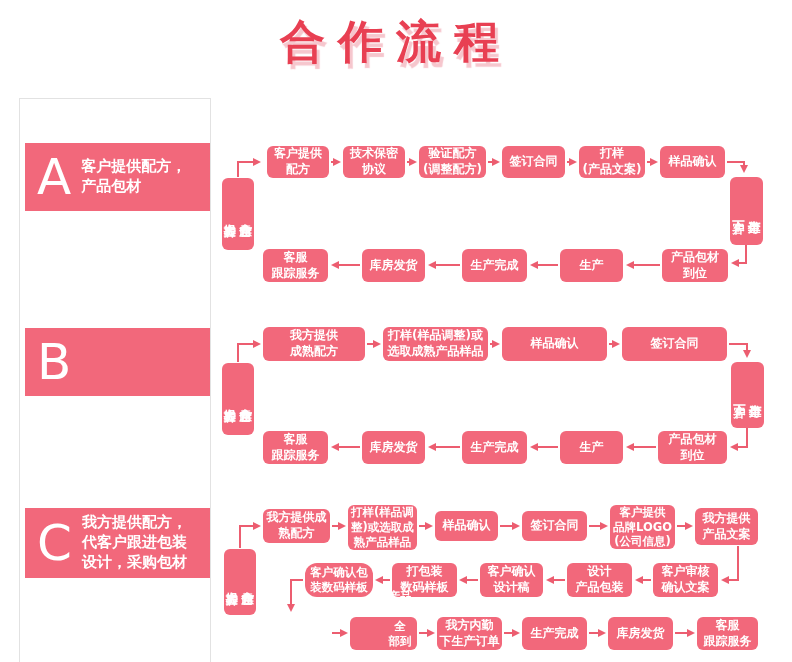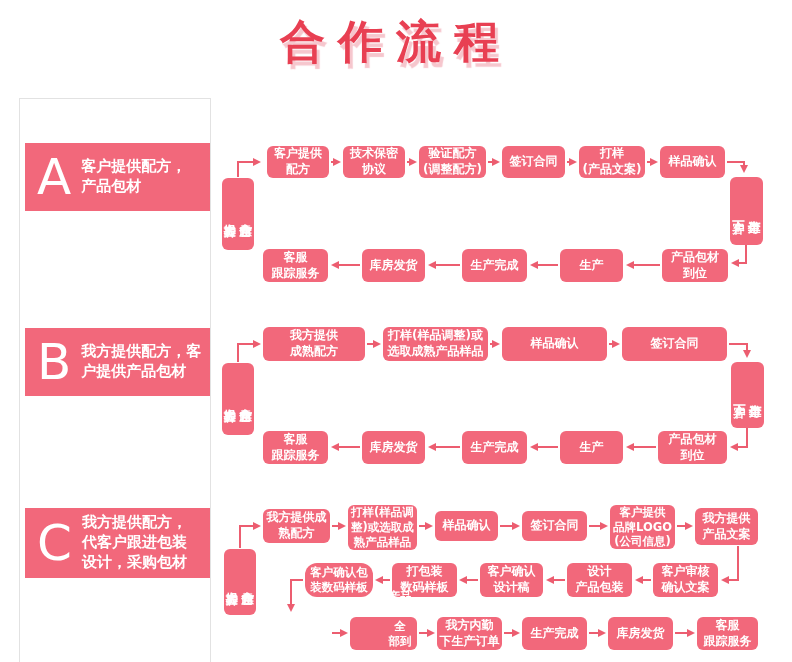--- a/index.html
+++ b/index.html
@@ -121,22 +121,20 @@
   <div class="box" style="left:662px;top:249px;width:66px;height:33px;">产品包材
 到位</div>
   <div class="box" style="left:560px;top:249px;width:63px;height:33px;">生产</div>
   <div class="box" style="left:462px;top:249px;width:65px;height:33px;">生产完成</div>
   <div class="box" style="left:362px;top:249px;width:63px;height:33px;">库房发货</div>
   <div class="box" style="left:263px;top:249px;width:65px;height:33px;">客服
 跟踪服务</div>
 
   <div class="bar" style="top:328px;height:68px;">
     <span class="bar-letter">B</span>
-    <span class="bar-text">我方提供配方，客
-户提供产品包材</span>
   </div>
   <div class="vbox" style="left:222px;top:363px;width:32px;height:72px;">客户提出
 合作意向</div>
   <div class="box" style="left:263px;top:327px;width:102px;height:34px;">我方提供
 成熟配方</div>
   <div class="box" style="left:383px;top:327px;width:105px;height:34px;">打样(样品调整)或
 选取成熟产品样品</div>
   <div class="box" style="left:502px;top:327px;width:105px;height:34px;">样品确认</div>
   <div class="box" style="left:622px;top:327px;width:105px;height:34px;">签订合同</div>
   <div class="vbox" style="left:731px;top:362px;width:33px;height:66px;">客户下

